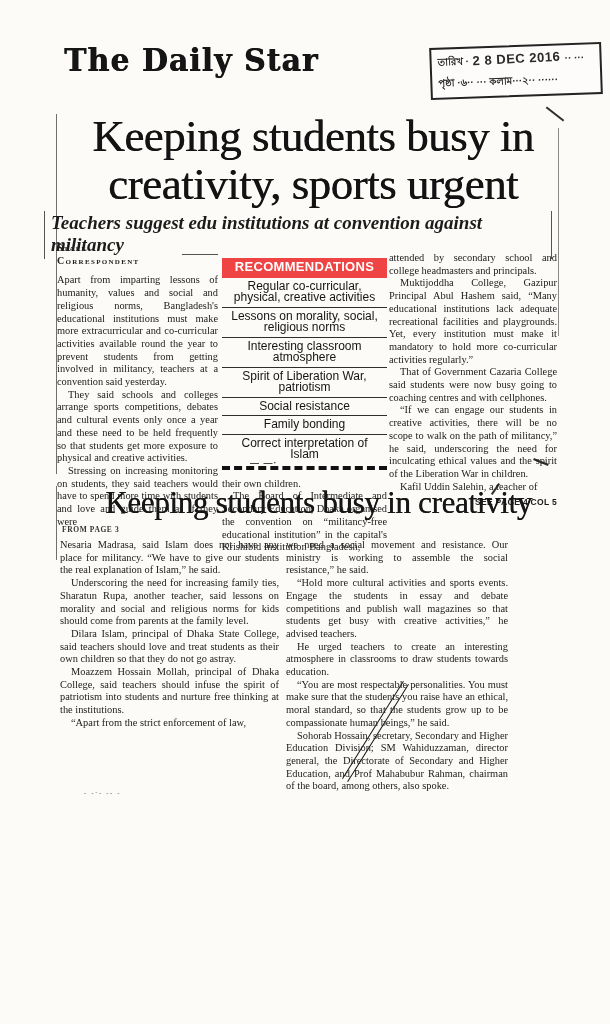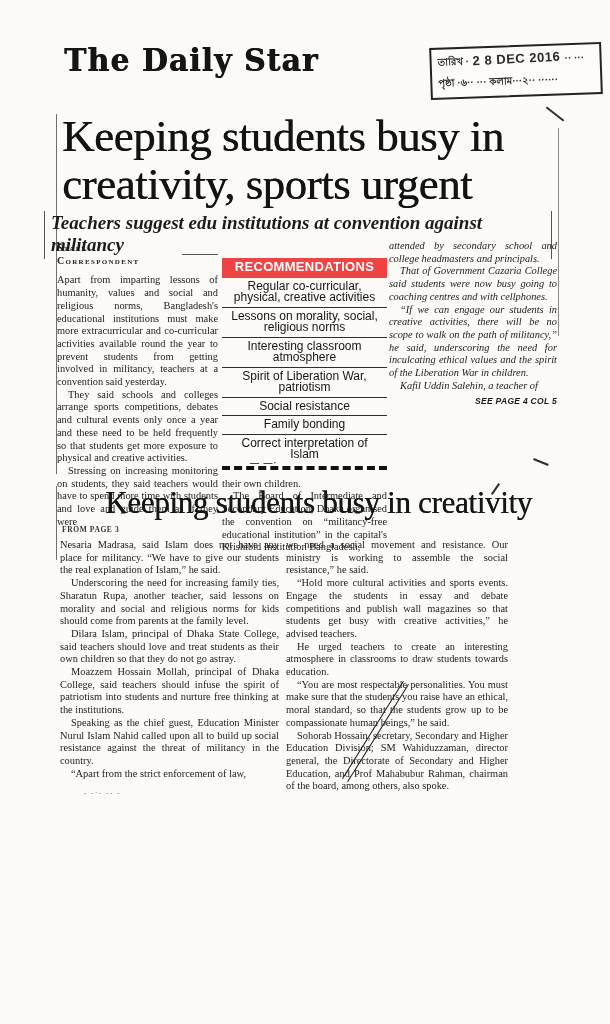--- a/index.html
+++ b/index.html
@@ -16,39 +16,39 @@
     transform:rotate(-2deg);padding:4px 6px 5px;color:#2a2a2a;background:rgba(255,255,255,.4);}
   .stamp-l1{display:flex;align-items:baseline;gap:4px;white-space:nowrap;
     font-family:"Liberation Sans",sans-serif;font-weight:bold;font-size:10px;}
   .stamp-date{font-size:13px;letter-spacing:.5px;transform:rotate(-1deg);}
   .stamp-l2{margin-top:4px;white-space:nowrap;font-family:"Liberation Sans",sans-serif;
     font-weight:bold;font-size:10px;}
 
   
   .headline1{position:absolute;left:62px;top:112px;width:502px;
     font-family:"Liberation Serif",serif;font-size:45px;line-height:48px;color:#131313;
-    text-shadow:0.5px 0 0 currentColor;letter-spacing:-0.5px;}
+    text-shadow:0.5px 0 0 currentColor;letter-spacing:-0.5px;text-align:center;}
   .subhead{position:absolute;left:44px;top:211px;width:494px;
     font-family:"Liberation Serif",serif;font-style:italic;font-weight:bold;font-size:19px;
     color:#1b1b1b;border-left:1px solid #555;border-right:1px solid #555;padding:1px 6px 3px;}
 
   .byline{display:flex;align-items:center;margin-bottom:7px;}
   .byline-label{font-family:"Liberation Serif",serif;font-variant:small-caps;font-weight:bold;
     font-size:10px;letter-spacing:1.3px;color:#222;}
   .byline-rule{flex:0 0 36px;border-top:1px solid #555;margin-left:10px;}
 
   
   .col{position:absolute;font-family:"Liberation Serif",serif;font-size:10.4px;
     line-height:12.7px;text-align:justify;color:#212121;}
   .col p{margin:0;}
   .paras p + p{text-indent:11px;}
 
   #a1c1{left:57px;top:242px;width:161px;}
   #a1c2{left:222px;top:238px;width:165px;}
-  #a1c3{left:389px;top:240px;width:168px;font-style:italic;}
+  #a1c3{left:389px;top:252px;width:168px;}
 
   
   .recbox{margin-bottom:8px;border-bottom:4px dashed #111;padding-bottom:2px;}
   .rec-title{background:#ef4444;color:#ffffff;text-align:center;
     font-family:"Liberation Sans",sans-serif;font-weight:bold;font-size:13px;
     letter-spacing:.3px;padding:3px 0 4px;margin-top:20px;}
   .rec-item{font-family:"Liberation Sans",sans-serif;font-size:12px;line-height:11.5px;
     text-align:center;color:#141414;padding:3px 6px;}
   .rec-item + .rec-item{border-top:1px solid #2e2e2e;}
 
@@ -135,35 +135,35 @@
       <div class="rec-item">Correct interpretation of Islam</div>
     </div>
     <div class="paras">
       <p>their own children.</p>
       <p>The Board of Intermediate and Secondary Education, Dhaka organised the convention on “militancy-free educational institution” in the capital's Krishibid Institution Bangladesh,</p>
     </div>
   </div>
 
   <div class="col paras" id="a1c3">
     <p>attended by secondary school and college headmasters and principals.</p>
+    <p>Muktijoddha College, Gazipur Principal Abul Hashem said, “Many educational institutions lack adequate recreational facilities and playgrounds. Yet, every institution must make it mandatory to hold more co-curricular activities regularly.”</p>
     <p>That of Government Cazaria College said students were now busy going to coaching centres and with cellphones.</p>
     <p>“If we can engage our students in creative activities, there will be no scope to walk on the path of militancy,” he said, underscoring the need for inculcating ethical values and the spirit of the Liberation War in children.</p>
     <p>Kafil Uddin Salehin, a teacher of</p>
     <div class="see-page">SEE PAGE 4 COL 5</div>
   </div>
 
   <div class="headline2">Keeping students busy in creativity</div>
   <div class="kicker">FROM PAGE 3</div>
 
   <div class="col paras" id="a2c1">
     <p>Nesaria Madrasa, said Islam does not have any place for militancy. “We have to give our students the real explanation of Islam,” he said.</p>
     <p>Underscoring the need for increasing family ties, Sharatun Rupa, another teacher, said lessons on morality and social and religious norms for kids should come from parents at the family level.</p>
     <p>Dilara Islam, principal of Dhaka State College, said teachers should love and treat students as their own children so that they do not go astray.</p>
     <p>Moazzem Hossain Mollah, principal of Dhaka College, said teachers should infuse the spirit of patriotism into students and nurture free thinking at the institutions.</p>
-    <p>Speaking as the chief guest, Education Minister Nurul Islam Nahid called upon all to build up social resistance against the threat of militancy in the country.</p>
     <p>“Apart from the strict enforcement of law,</p>
   </div>
 
   <div class="col paras" id="a2c2">
     <p>we need a social movement and resistance. Our ministry is working to assemble the social resistance,” he said.</p>
     <p>“Hold more cultural activities and sports events. Engage the students in essay and debate competitions and publish wall magazines so that students get busy with creative activities,” he advised teachers.</p>
     <p>He urged teachers to create an interesting atmosphere in classrooms to draw students towards education.</p>
     <p>“You are most respectable personalities. You must make sure that the students you raise have an ethical, moral standard, so that the students grow up to be compassionate human beings,” he said.</p>
     <p>Sohorab Hossain, secretary, Secondary and Higher Education Division; SM Wahiduzzaman, director general, the Directorate of Secondary and Higher Education, and Prof Mahabubur Rahman, chairman of the board, among others, also spoke.</p>
   </div>

